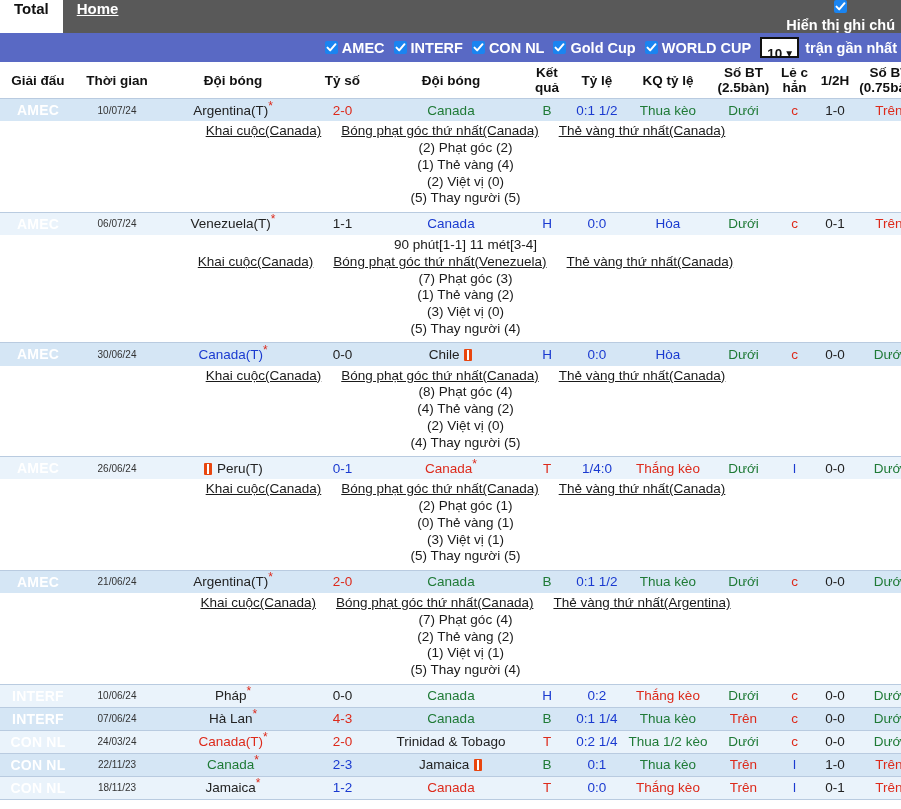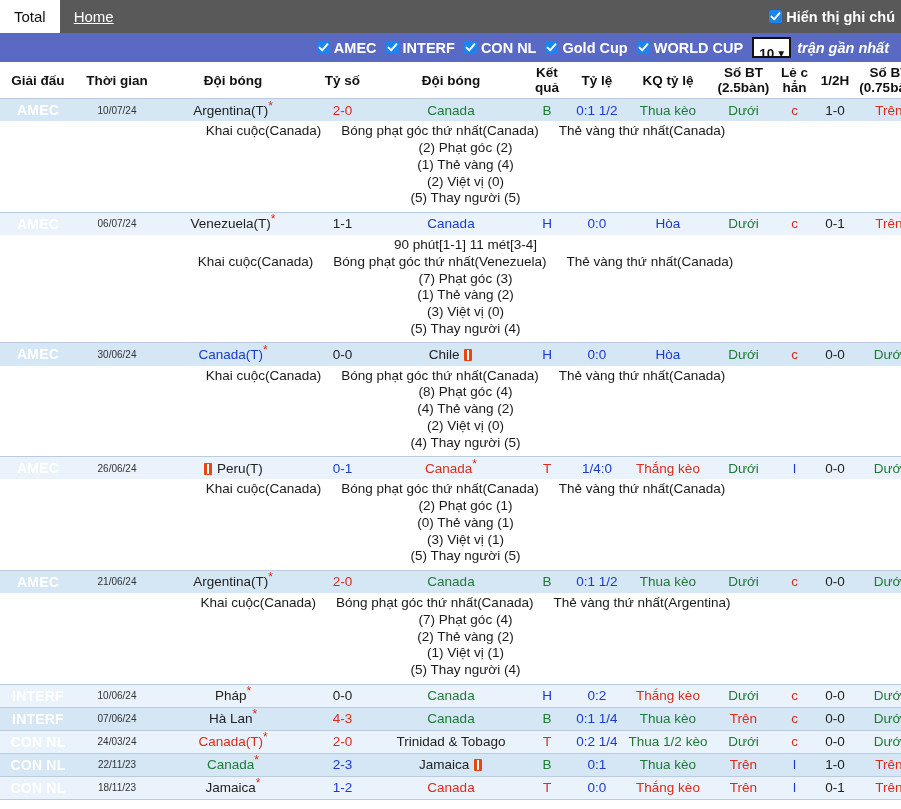--- a/index.html
+++ b/index.html
@@ -23,34 +23,35 @@
   .tabbar-title {
     color: #ffffff;
     font-weight: bold;
     font-size: 15px;
     display: flex; align-items: center;
     padding: 0 14px 0 13px;
     white-space: nowrap;
     letter-spacing: -0.1px;
   }
   .tab {
-    display: flex; align-items: center;
+    display: flex; align-items: flex-start;
     padding: 0 14px;
     font-size: 15px;
-    font-weight: normal;
+    font-weight: bold;
     white-space: nowrap;
     cursor: pointer;
   }
   .tab.active { background: #ffffff; color: #111111; }
   .tab.link { color: #ffffff; text-decoration: underline; }
   .tabbar-right {
     margin-left: auto;
     display: flex; align-items: center;
     padding-right: 6px;
     gap: 4px;
+    flex-direction: column;
   }
   .note-label {
     color: #ffffff; font-weight: bold; font-size: 14.5px;
     white-space: nowrap;
   }
 
   
   .cb {
     width: 13px; height: 13px;
     background: #1a84f0;
@@ -175,21 +176,21 @@
   }
   .detail-wrap {
     text-align: center;
     font-size: 13.5px;
     color: #1a1a1a;
     line-height: 1.24;
     padding-left: 10px;
   }
   .detail-line { white-space: nowrap; }
   .detail-head { display: inline-block; }
-  .detail-head span { margin: 0 10px; }
+  .detail-head span { margin: 0 10px; text-decoration: underline; }
 
   tr.sep td { height: 1px; padding: 0; background: #b9cbe0; }
 
   .wrapcell { white-space: normal !important; line-height: 1.1; }
 </style>
 </head>
 <body>
 
 <div id="app">
 
@@ -248,21 +249,21 @@
         <svg width="11" height="11" viewBox="0 0 11 11">
             <path d="M1.5 5.6 L4.2 8.4 L9.5 2.2" stroke="#ffffff" stroke-width="2" fill="none" stroke-linecap="round" stroke-linejoin="round"></path>
           </svg>
       </span>
       <span class="filt-label">WORLD CUP</span>
     </span>
     <span class="num-select">
       <span>10</span>
       <span class="caret">▼</span>
     </span>
-    <span class="filt-label" style="margin-right:10px;font-style:italic;">trận gần nhất</span>
+    <span class="filt-label" style="margin-right:2px;">trận gần nhất</span>
   </div>
 
   <table class="scores">
     <colgroup>
       <col style="width:76px">
       <col style="width:82px">
       <col style="width:150px">
       <col style="width:69px">
       <col style="width:148px">
       <col style="width:44px">

